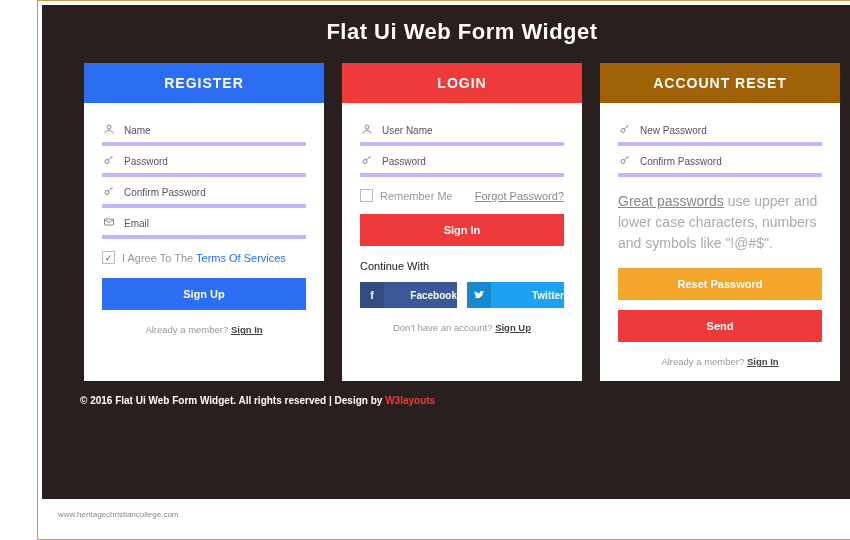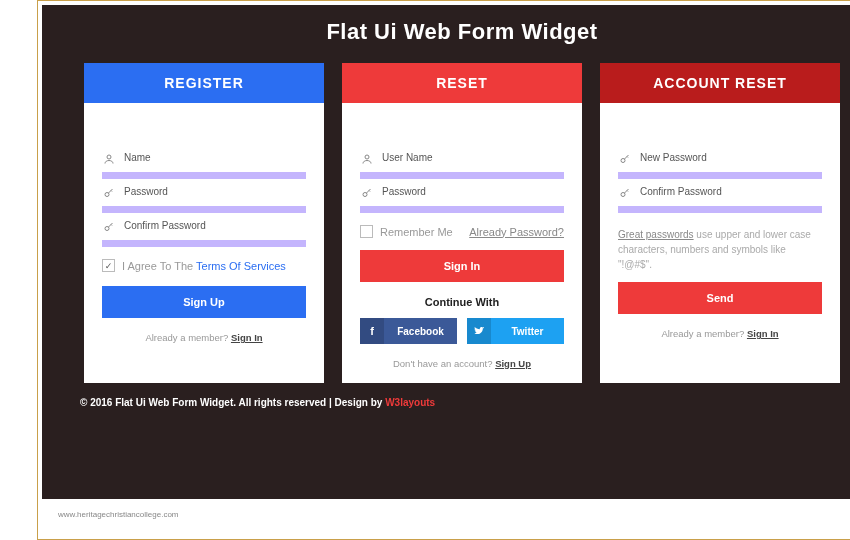--- a/index.html
+++ b/index.html
@@ -36,42 +36,41 @@
 .cards {
   display: flex;
   gap: 18px;
   justify-content: center;
 }
 .card {
   width: 240px;
   background: #fff;
   display: flex;
   flex-direction: column;
-  gap: 30px;
 }
 .card-header {
   color: #fff;
   text-align: center;
   font-size: 14px;
   font-weight: 600;
   letter-spacing: 1px;
   padding: 12px 0;
 }
 .hdr-blue { background: #2b6ef2; }
 .hdr-red { background: #ee3a3a; }
-.hdr-orange { background: #b91c1c; }
+.hdr-orange { background: #a16207; }
 .card-body {
   padding: 12px 18px 14px;
   display: flex;
   flex-direction: column;
 }
 .field {
   display: flex;
-  align-items: flex-start;
-  border-bottom: 7px solid #c4b5fd;
+  align-items: flex-end;
+  border-bottom: 4px solid #c4b5fd;
   padding: 7px 0 6px;
   gap: 8px;
 }
 .field .ico {
   width: 14px;
   height: 14px;
   color: #888;
   display: flex;
   align-items: center;
   justify-content: center;
@@ -117,23 +116,23 @@
   font-weight: 600;
   padding: 10px 0;
   cursor: pointer;
   width: 100%;
   text-align: center;
 }
 .btn-blue { background: #2b6ef2; margin-top: 14px; }
 .btn-red { background: #ee3a3a; margin-top: 12px; }
 .btn-orange { background: #f4a62a; margin-top: 14px; }
 .continue {
-  text-align: center;
-  font-size: 11px;
-  font-weight: 700;
+  text-align: left;
+  font-size: 11px;
+  font-weight: 400;
   color: #222;
   margin-top: 14px;
 }
 .socials {
   display: flex;
   gap: 10px;
   margin-top: 10px;
 }
 .social-btn {
   flex: 1;
@@ -150,23 +149,23 @@
 .social-btn .sicon {
   background: rgba(0,0,0,0.15);
   width: 24px;
   height: 26px;
   display: flex;
   align-items: center;
   justify-content: center;
   font-weight: bold;
   font-size: 11px;
 }
-.social-btn .slabel { flex: 1; text-align: center; }
+.social-btn .slabel { flex: 1; text-align: right; }
 .hint {
-  font-size: 10px;
+  font-size: 14px;
   color: #aaa;
   line-height: 1.5;
   margin-top: 14px;
 }
 .hint .u { text-decoration: underline; color: #888; }
 .footer-link {
   text-align: center;
   font-size: 9.5px;
   color: #999;
   margin-top: 14px;
@@ -222,33 +221,42 @@
           </div>
           <div class="field">
             <span class="ico">
                 <svg viewBox="0 0 24 24" fill="none" stroke="currentColor" stroke-width="2">
                   <circle cx="8" cy="15" r="4"></circle>
                   <path d="M11 12l8-8m-3 3l2 2"></path>
                 </svg>
               </span>
             <input type="password" placeholder="Confirm Password" style="">
           </div>
+          <div class="field">
+            <span class="ico">
+                <svg viewBox="0 0 24 24" fill="none" stroke="currentColor" stroke-width="2">
+                  <rect x="3" y="6" width="18" height="12" rx="1"></rect>
+                  <path d="M3 7l9 6 9-6"></path>
+                </svg>
+              </span>
+            <input type="text" placeholder="Email" style="">
+          </div>
           <div class="row">
             <span class="chk checked"></span>
             <span><span>I Agree To The </span><a class="link">Terms Of Services</a></span>
           </div>
           <button class="btn btn-blue">Sign Up</button>
           <div class="footer-link">
             <span>Already a member? </span><a>Sign In</a>
           </div>
         </div>
       </div>
 
       <div class="card">
-        <div class="card-header hdr-red">RESET</div>
+        <div class="card-header hdr-red">LOGIN</div>
         <div class="card-body">
           <div class="field">
             <span class="ico">
                 <svg viewBox="0 0 24 24" fill="none" stroke="currentColor" stroke-width="2">
                   <circle cx="12" cy="8" r="4"></circle>
                   <path d="M4 21c0-4 4-6 8-6s8 2 8 6"></path>
                 </svg>
               </span>
             <input type="text" placeholder="User Name" style="">
           </div>
@@ -258,21 +266,21 @@
                   <circle cx="8" cy="15" r="4"></circle>
                   <path d="M11 12l8-8m-3 3l2 2"></path>
                 </svg>
               </span>
             <input type="password" placeholder="Password" style="">
           </div>
           <div class="row">
             <span class="chk"></span>
             <span>Remember Me</span>
             <span class="spacer"></span>
-            <span class="link-u">Already Password?</span>
+            <span class="link-u">Forgot Password?</span>
           </div>
           <button class="btn btn-red">Sign In</button>
           <div class="continue">Continue With</div>
           <div class="socials">
             <button class="social-btn fb">
               <span class="sicon">f</span>
               <span class="slabel">Facebook</span>
             </button>
             <button class="social-btn tw">
               <span class="sicon">
@@ -306,20 +314,21 @@
                 <svg viewBox="0 0 24 24" fill="none" stroke="currentColor" stroke-width="2">
                   <circle cx="8" cy="15" r="4"></circle>
                   <path d="M11 12l8-8m-3 3l2 2"></path>
                 </svg>
               </span>
             <input type="password" placeholder="Confirm Password" style="">
           </div>
           <div class="hint">
             <span class="u">Great passwords</span><span> use upper and lower case characters, numbers and symbols like "!@#$".</span>
           </div>
+          <button class="btn btn-orange">Reset Password</button>
           <button class="btn btn-red btn-spacer">Send</button>
           <div class="footer-link">
             <span>Already a member? </span><a>Sign In</a>
           </div>
         </div>
       </div>
 
     </div>
 
     <div class="page-footer">

